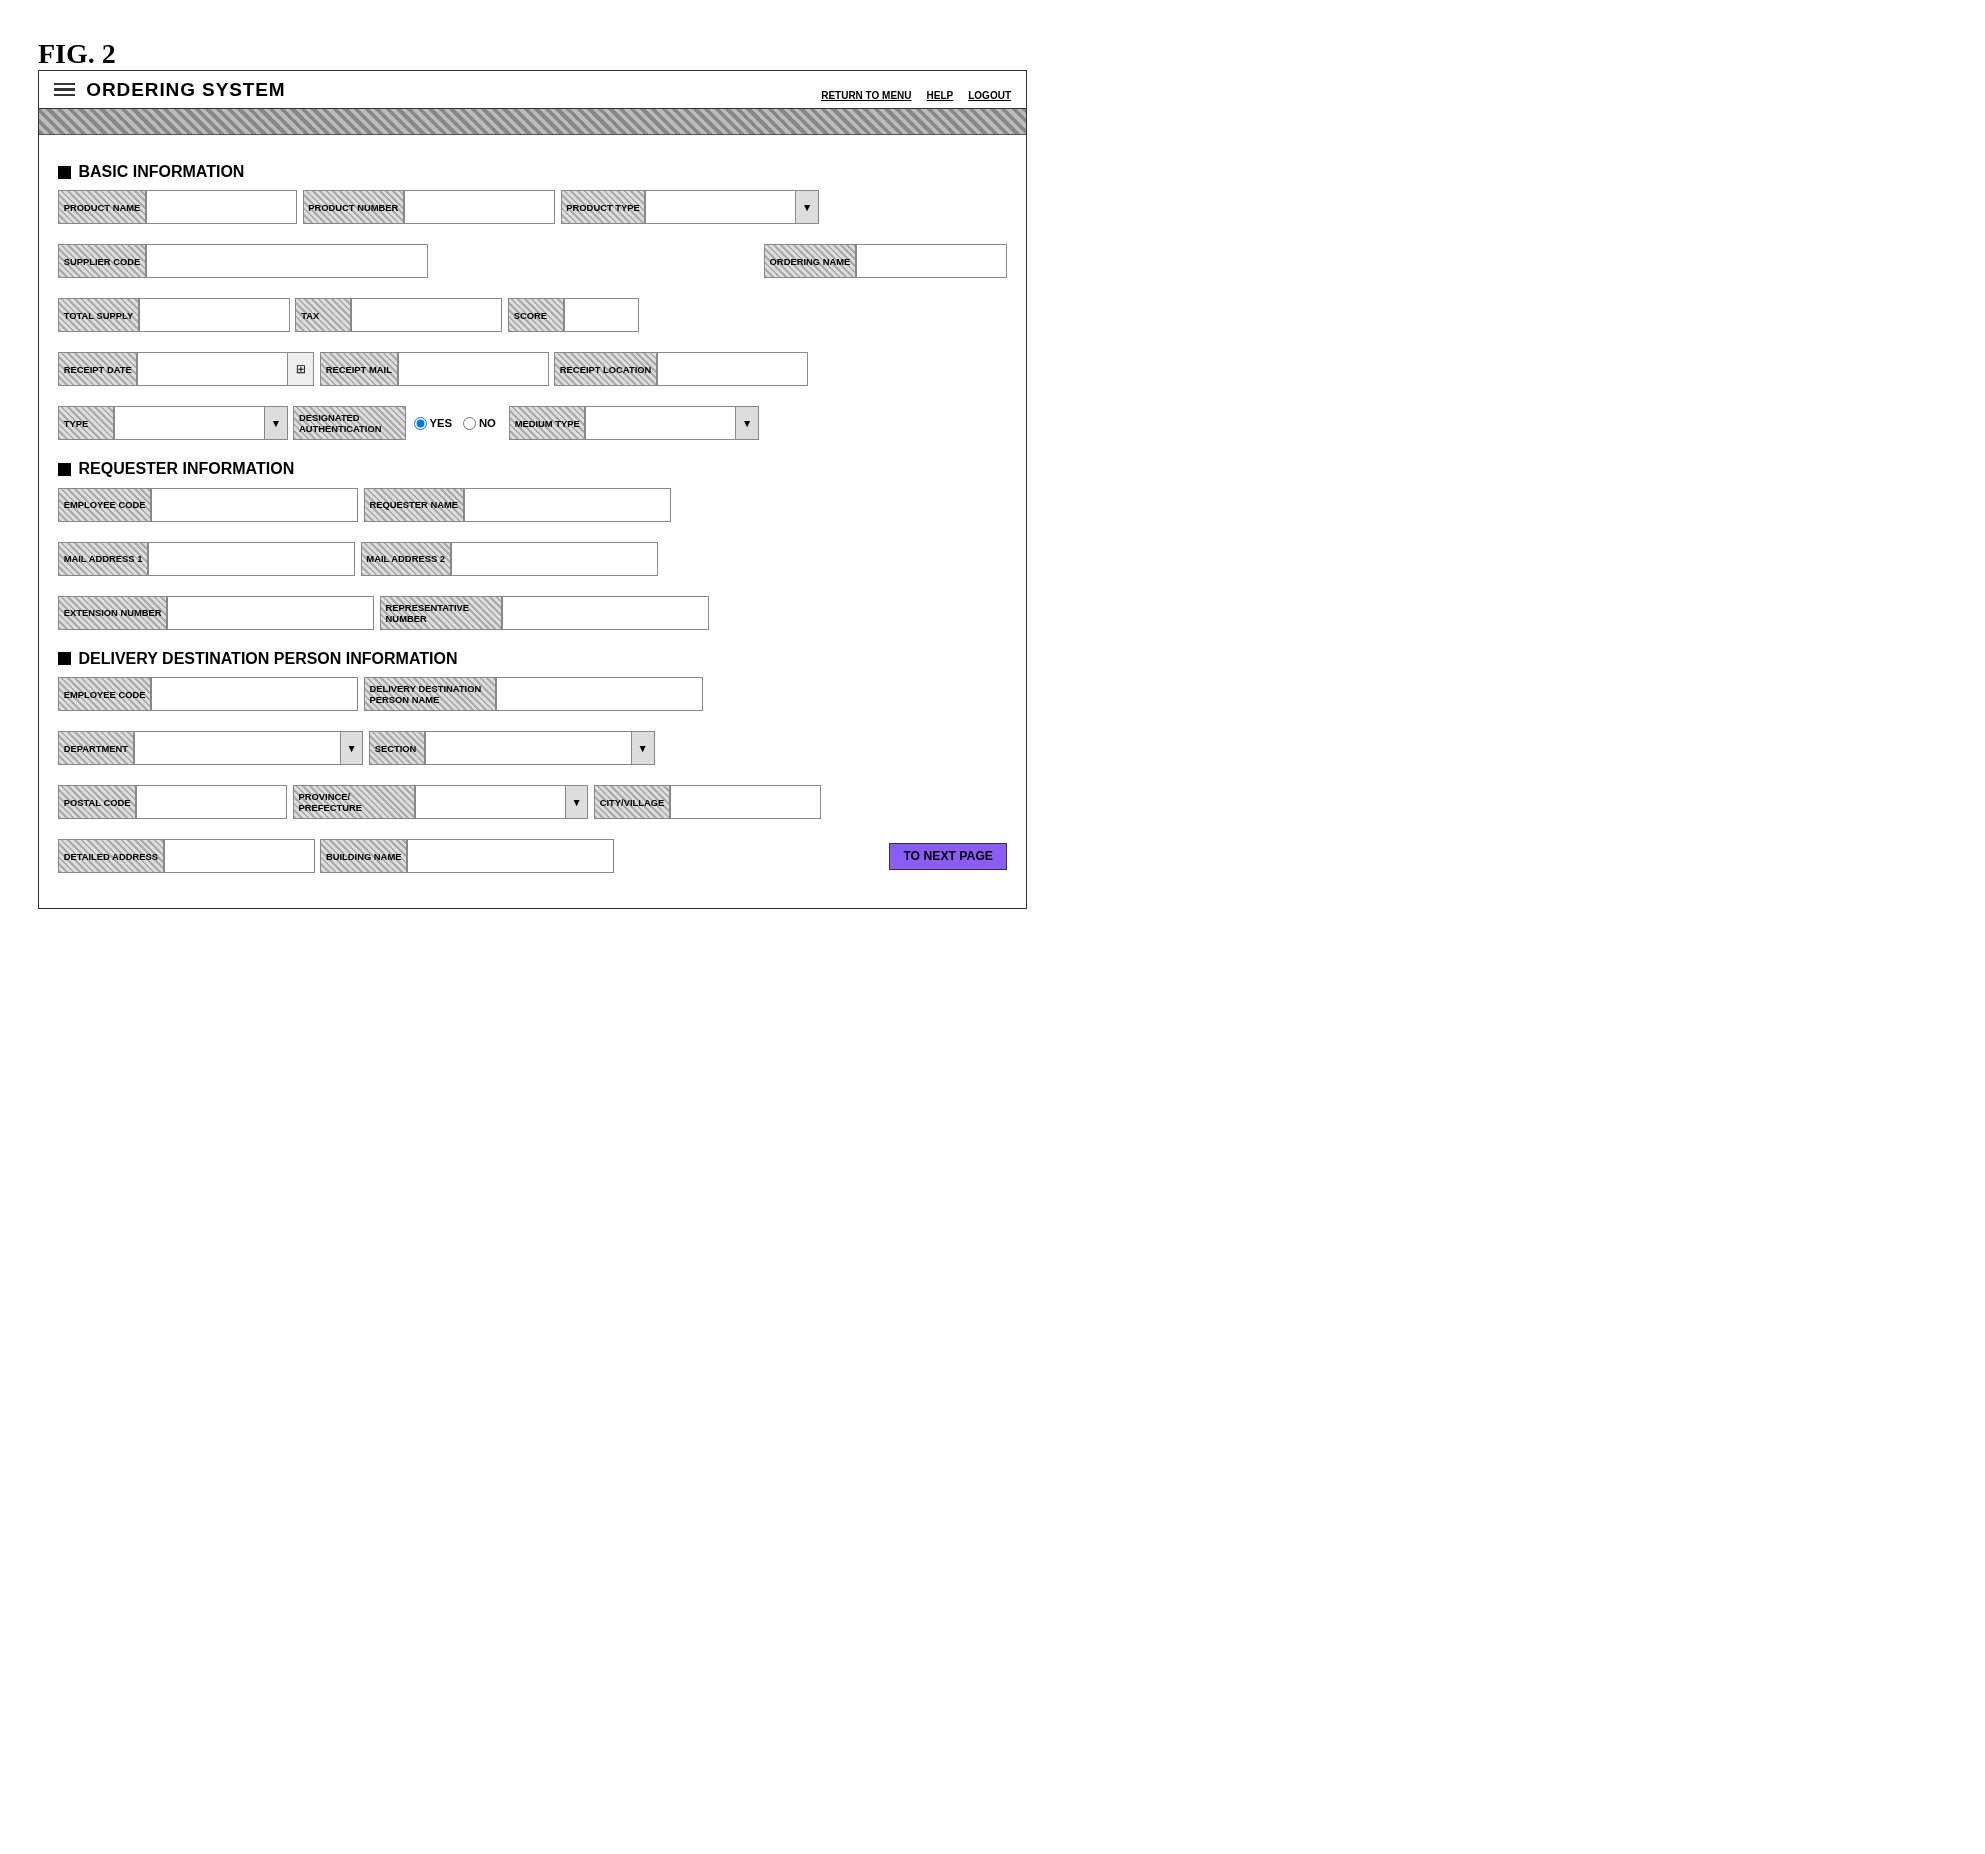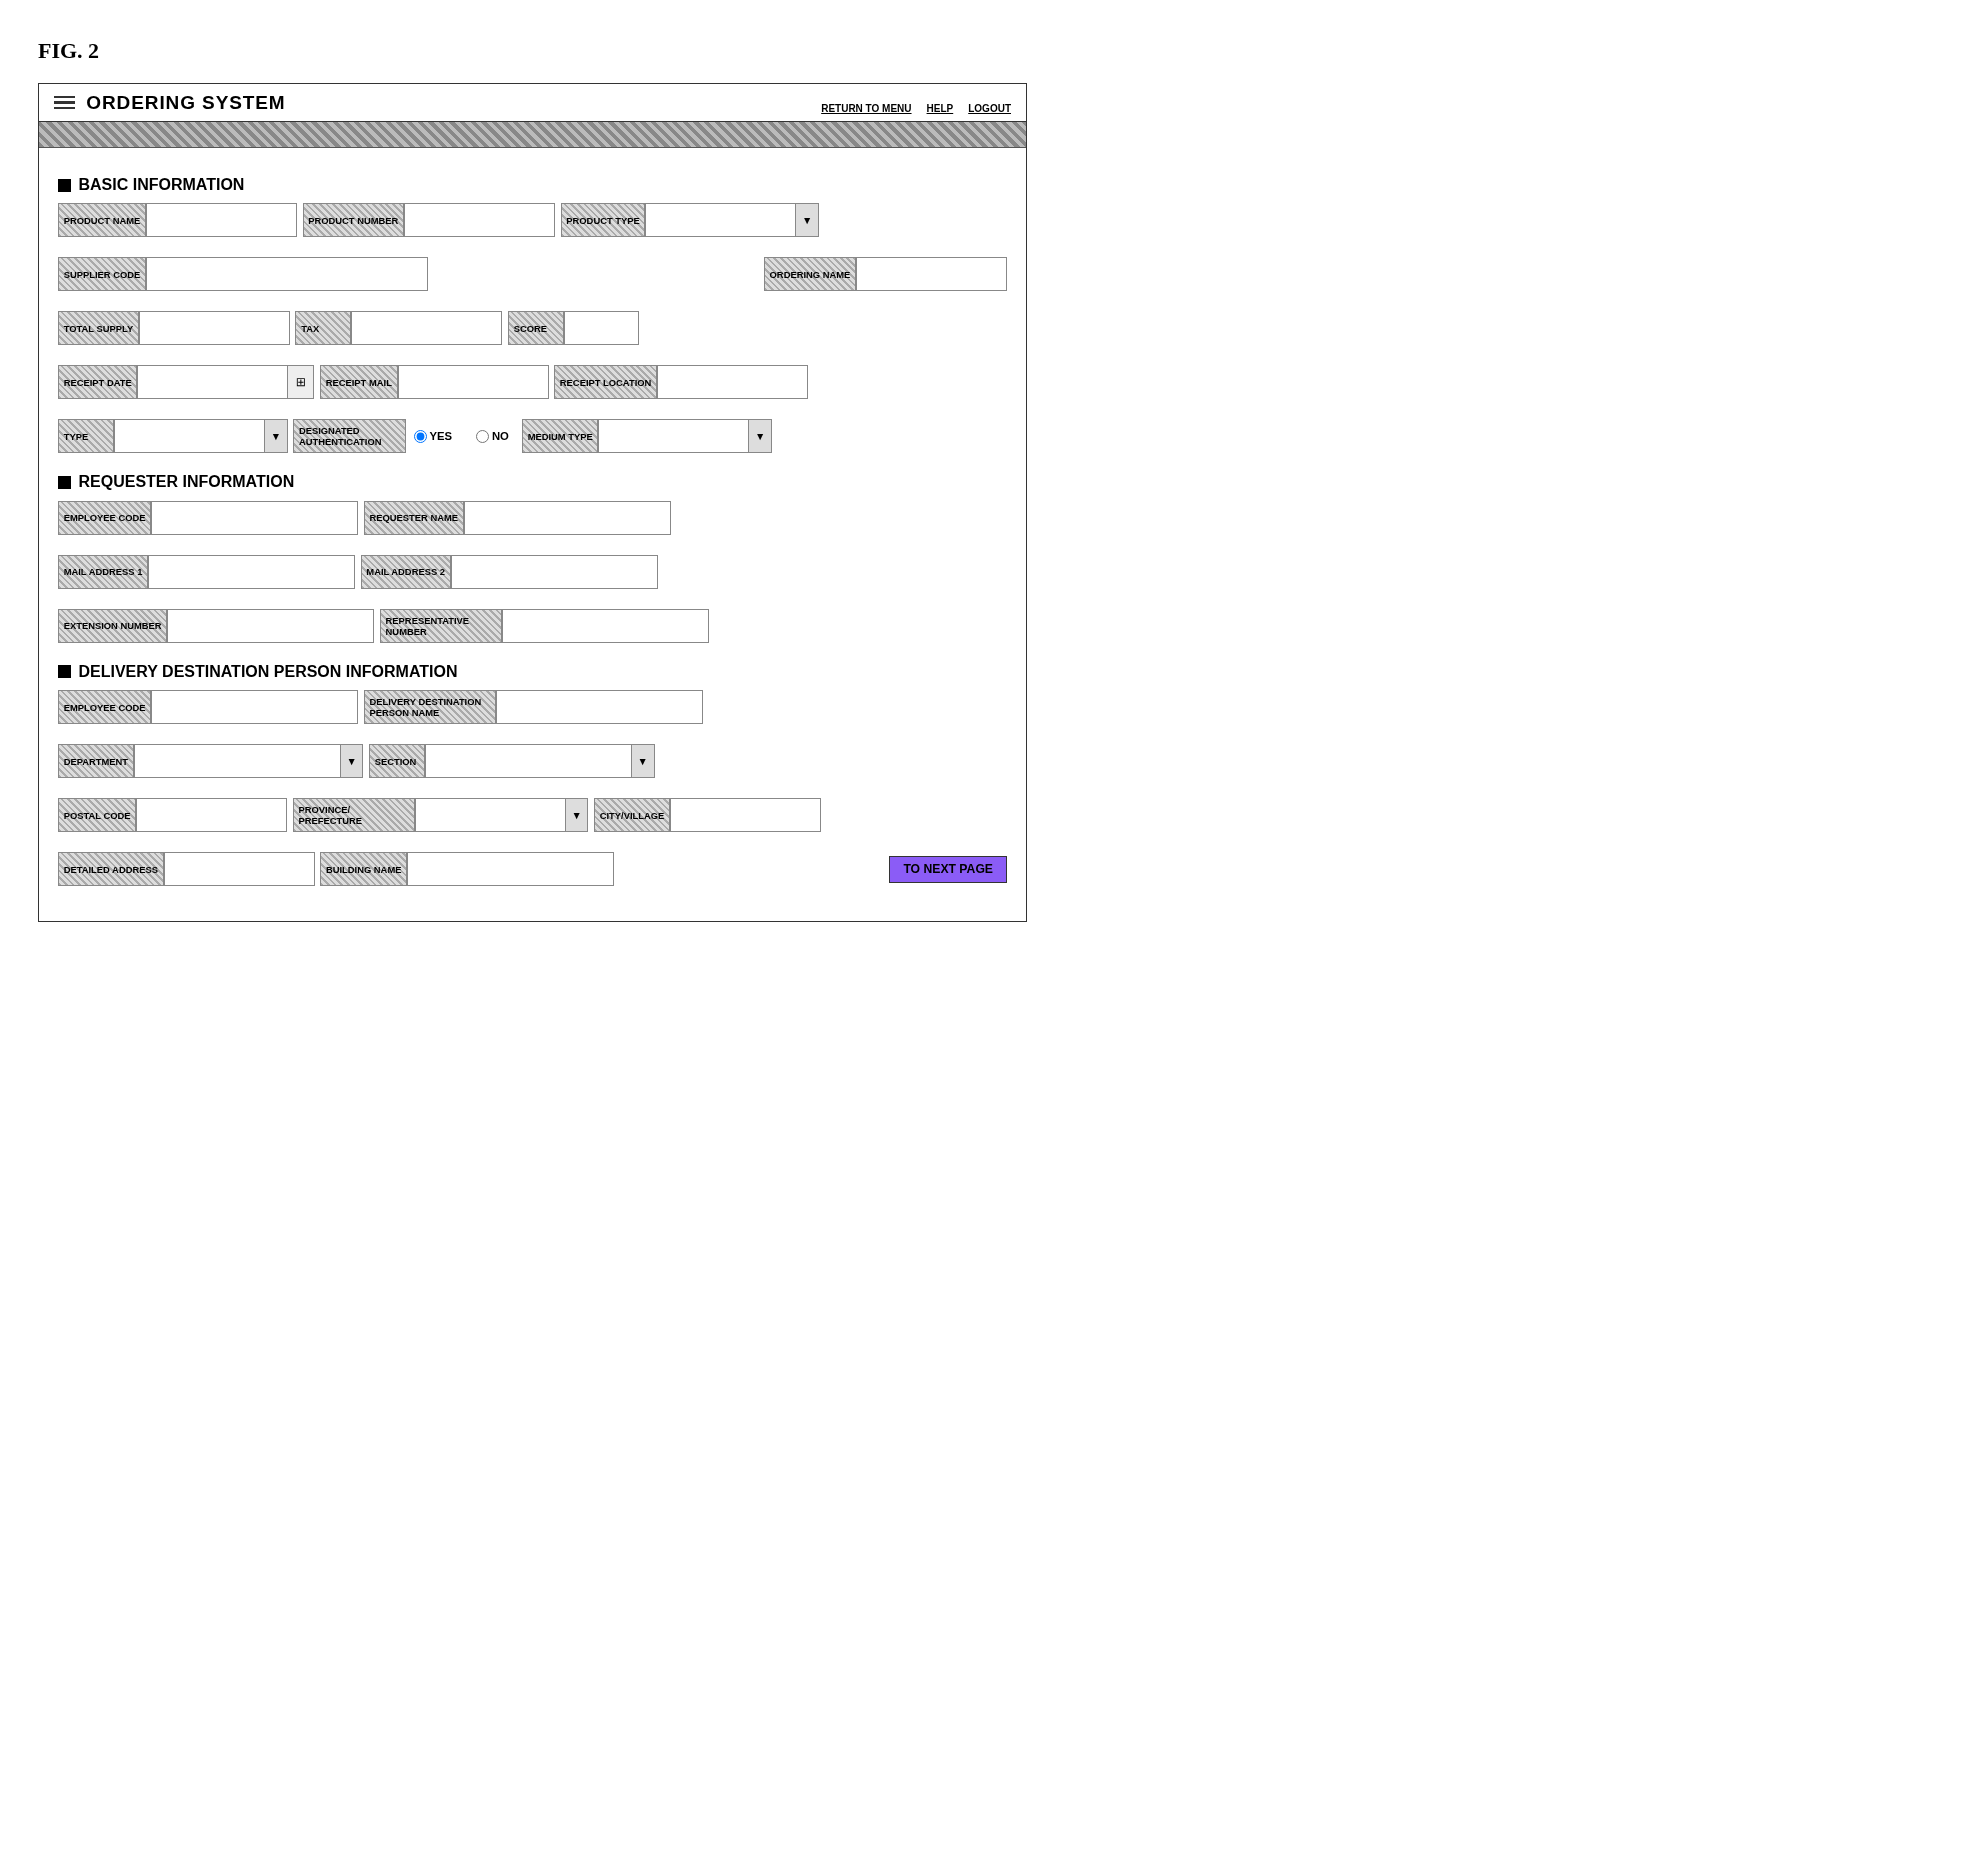--- a/index.html
+++ b/index.html
@@ -3,23 +3,22 @@
   <meta charset="utf-8">
   <style>
     * { box-sizing: border-box; margin: 0; padding: 0; }
     body {
       font-family: Arial, sans-serif;
       background: #fff;
       padding: 38px;
       font-size: 12.2px;
     }
     .fig-label {
-      font-size: 22px;
-      font-weight: bold;
-      margin-bottom: 19px;
+      font-size: 28px;
+      font-weight: bold;
       font-family: 'Times New Roman', serif;
     }
     .app-window {
       border: 1.9px solid #333;
       background: #fff;
       width: 100%;
       max-width: 989px;
     }
     .app-header {
       display: flex;
@@ -164,21 +163,21 @@
       width: 26px;
       display: flex;
       align-items: center;
       justify-content: center;
       cursor: pointer;
       font-size: 12.2px;
     }
     .radio-group {
       display: flex;
       align-items: center;
-      gap: 24px;
+      gap: 11px;
       padding: 0 7.5px;
       height: 34px;
     }
     .radio-option {
       display: flex;
       align-items: center;
       gap: 2.8px;
       font-size: 11.3px;
       font-weight: bold;
     }

